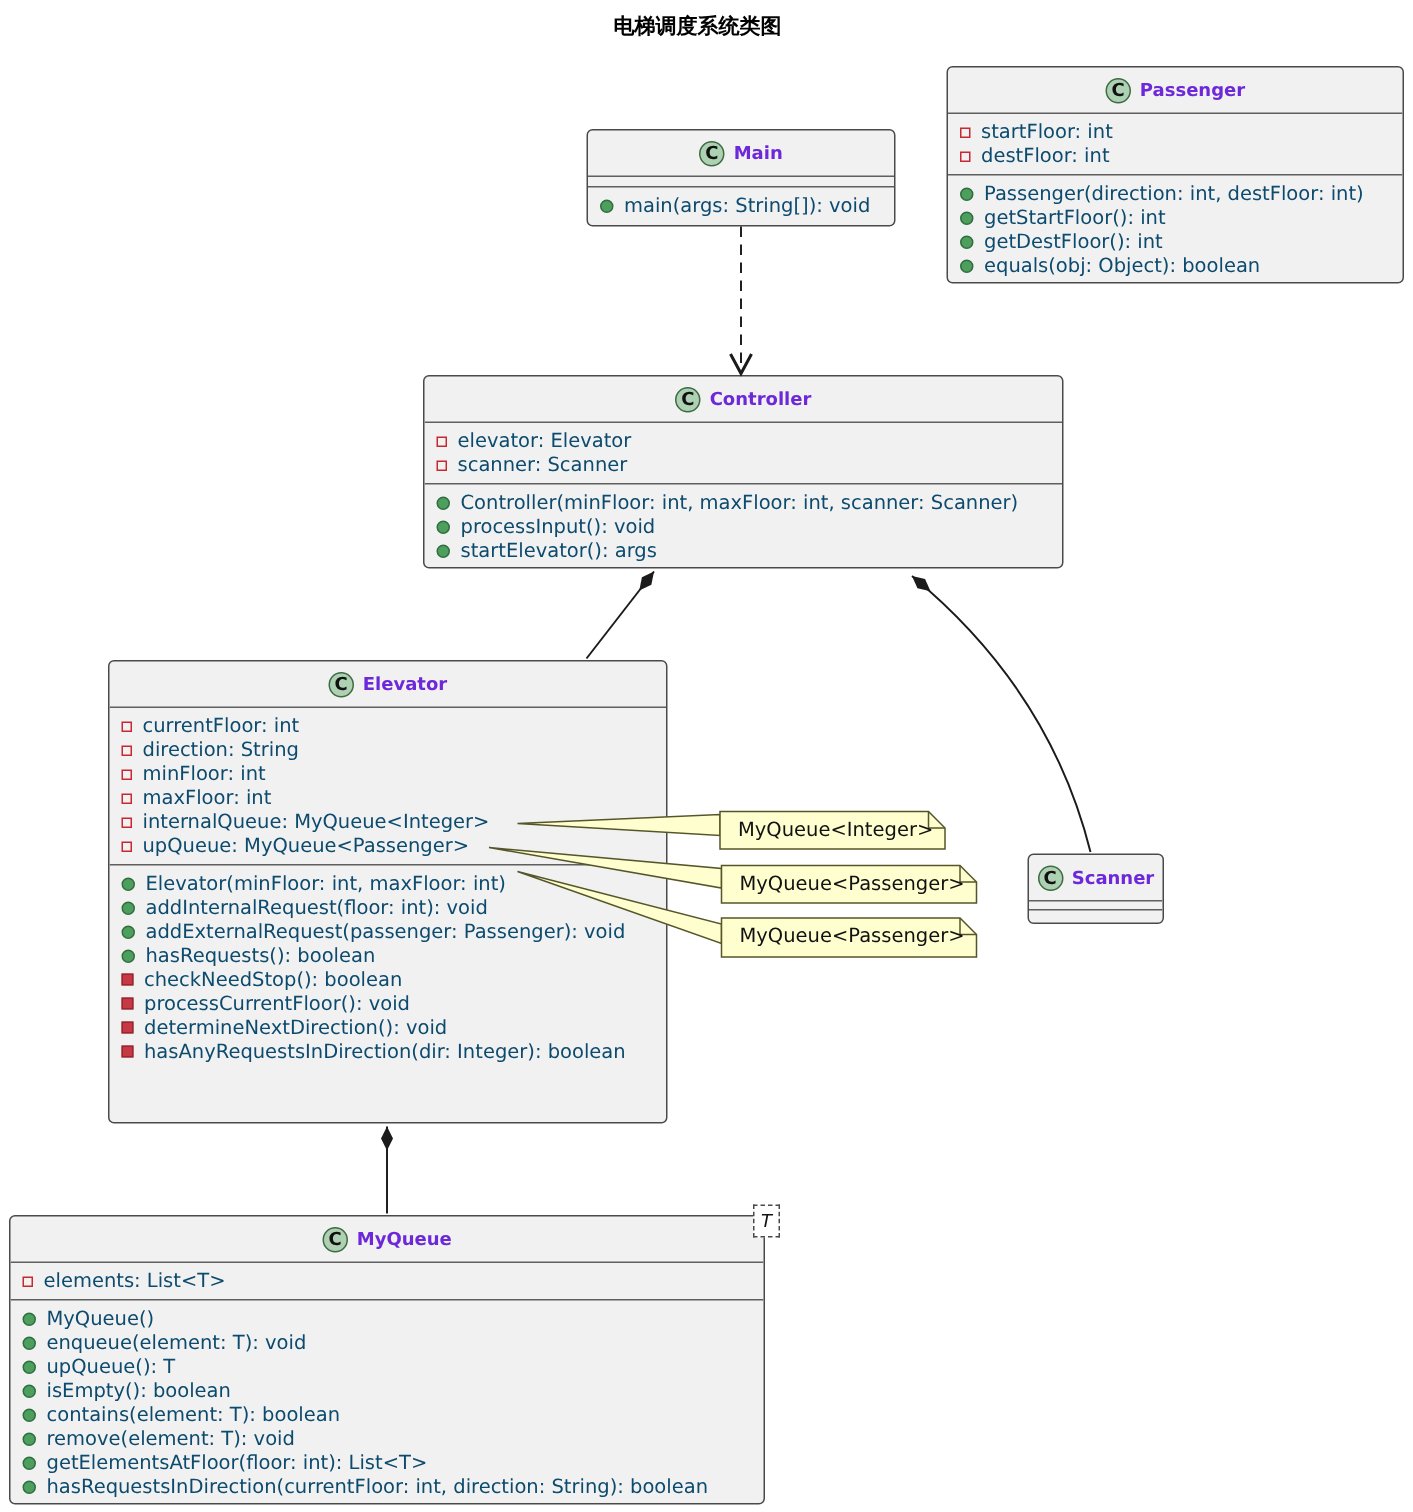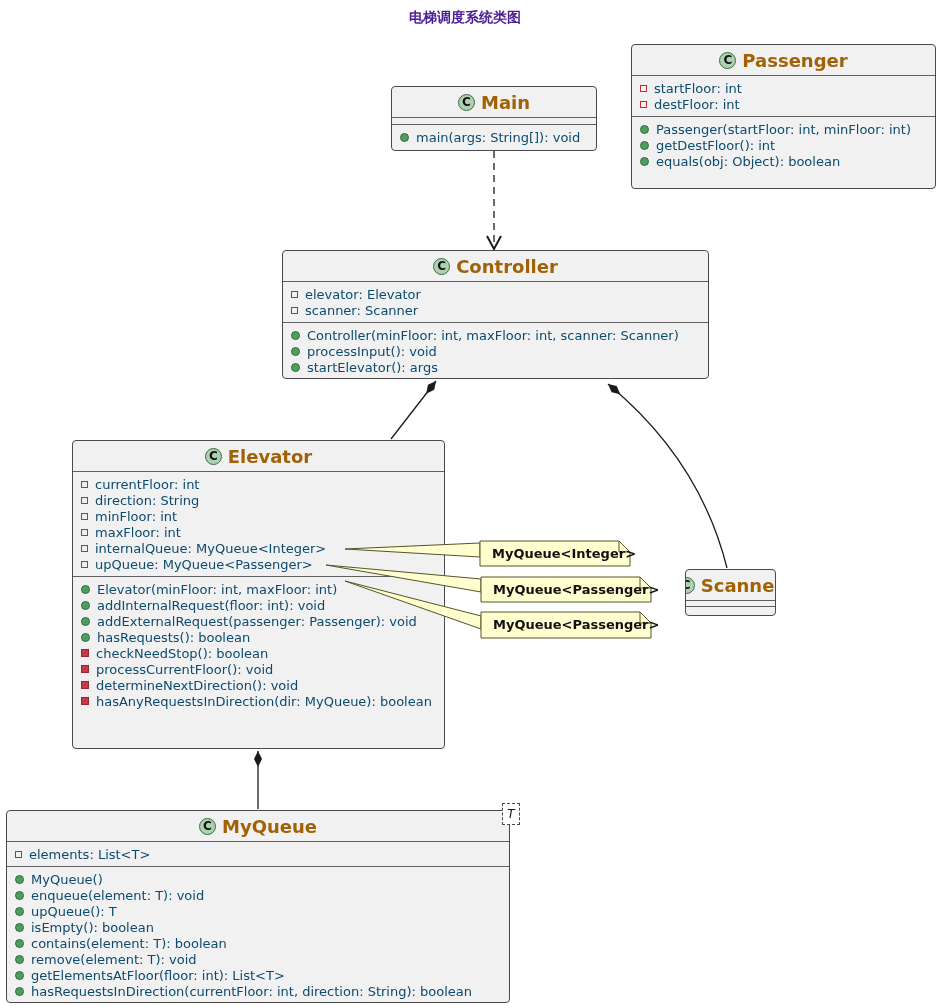--- a/index.html
+++ b/index.html
@@ -1,42 +1,42 @@
 <!DOCTYPE html>
 <html><head>
 <meta charset="utf-8">
 <style>
   html,body{margin:0;padding:0;background:#ffffff;}
   #canvas{position:relative;width:942px;height:1008px;background:#ffffff;
           font-family:"DejaVu Sans","Liberation Sans",sans-serif;overflow:hidden;}
 
   .diagram-title{position:absolute;top:9px;left:0;width:930px;text-align:center;
-                 font-size:14px;font-weight:bold;color:#4c1d95;}
+                 font-size:14px;font-weight:bold;color:#000000;}
 
   .uml-class{position:absolute;background:#F1F1F1;border:1px solid #4A4A4A;border-radius:4px;
              box-sizing:border-box;display:flex;flex-direction:column;overflow:hidden;z-index:1;}
   .uml-header{display:flex;align-items:center;justify-content:center;gap:6px;
               height:30px;flex:0 0 30px;}
   .c-badge{width:17px;height:17px;border-radius:50%;background:#ADD1B2;border:1px solid #3E6B41;
            display:flex;align-items:center;justify-content:center;font-weight:bold;
            font-size:12px;color:#111;box-sizing:border-box;flex:0 0 17px;}
-  .uml-name{font-size:18px;font-weight:bold;color:#a16207;}
+  .uml-name{font-size:12px;font-weight:bold;color:#6d28d9;}
   .uml-section{list-style:none;margin:0;padding:4px 8px;flex:0 0 auto;
                border-top:1px solid #5f5f5f;}
   .sec-empty{padding:0;height:6px;}
   .member{display:flex;align-items:center;gap:7px;height:16px;font-size:13px;
           color:#0c4a6e;white-space:nowrap;}
   .mi{flex:0 0 auto;display:inline-block;box-sizing:border-box;}
   .icon-private-field{width:7px;height:7px;border:1.5px solid #C82930;background:#F1F1F1;}
   .icon-public-method{width:9px;height:9px;border-radius:50%;background:#4E9E5E;border:1px solid #2F6E3F;}
   .icon-private-method{width:8px;height:8px;background:#C63843;border:1px solid #962832;}
 
   #overlay{position:absolute;left:0;top:0;width:942px;height:1008px;z-index:2;pointer-events:none;}
 
-  .note-text{position:absolute;z-index:3;font-size:13px;color:#111;white-space:nowrap;font-weight:bold;}
+  .note-text{position:absolute;z-index:3;font-size:13px;color:#111;white-space:nowrap;}
 
   .generic-box{position:absolute;left:502px;top:803px;width:16px;height:20px;
                border:1px dashed #4a4a4a;background:#ffffff;display:flex;align-items:center;
                justify-content:center;font-style:italic;font-size:12px;color:#111;z-index:2;}
 </style>
 </head>
 <body>
 
 <div id="canvas">
 
@@ -72,21 +72,25 @@
         </li>
         <li class="member">
           <span class="mi icon-private-field"></span>
           <span>destFloor: int</span>
         </li>
       </ul>
     <ul class="uml-section">
 
     <li class="member">
           <span class="mi icon-public-method"></span>
-          <span>Passenger(startFloor: int, minFloor: int)</span>
+          <span>Passenger(direction: int, destFloor: int)</span>
+        </li>
+        <li class="member">
+          <span class="mi icon-public-method"></span>
+          <span>getStartFloor(): int</span>
         </li>
         <li class="member">
           <span class="mi icon-public-method"></span>
           <span>getDestFloor(): int</span>
         </li>
         <li class="member">
           <span class="mi icon-public-method"></span>
           <span>equals(obj: Object): boolean</span>
         </li>
       </ul>
@@ -182,21 +186,21 @@
         <li class="member">
           <span class="mi icon-private-method"></span>
           <span>processCurrentFloor(): void</span>
         </li>
         <li class="member">
           <span class="mi icon-private-method"></span>
           <span>determineNextDirection(): void</span>
         </li>
         <li class="member">
           <span class="mi icon-private-method"></span>
-          <span>hasAnyRequestsInDirection(dir: MyQueue): boolean</span>
+          <span>hasAnyRequestsInDirection(dir: Integer): boolean</span>
         </li>
       </ul>
   </div>
 
   <div class="uml-class" style="left:685px;top:569px;width:91px;height:47px;">
     <div class="uml-header">
       <span class="c-badge">C</span>
       <span class="uml-name">Scanner</span>
     </div>
     <ul class="uml-section sec-empty" style="height:5px;">

